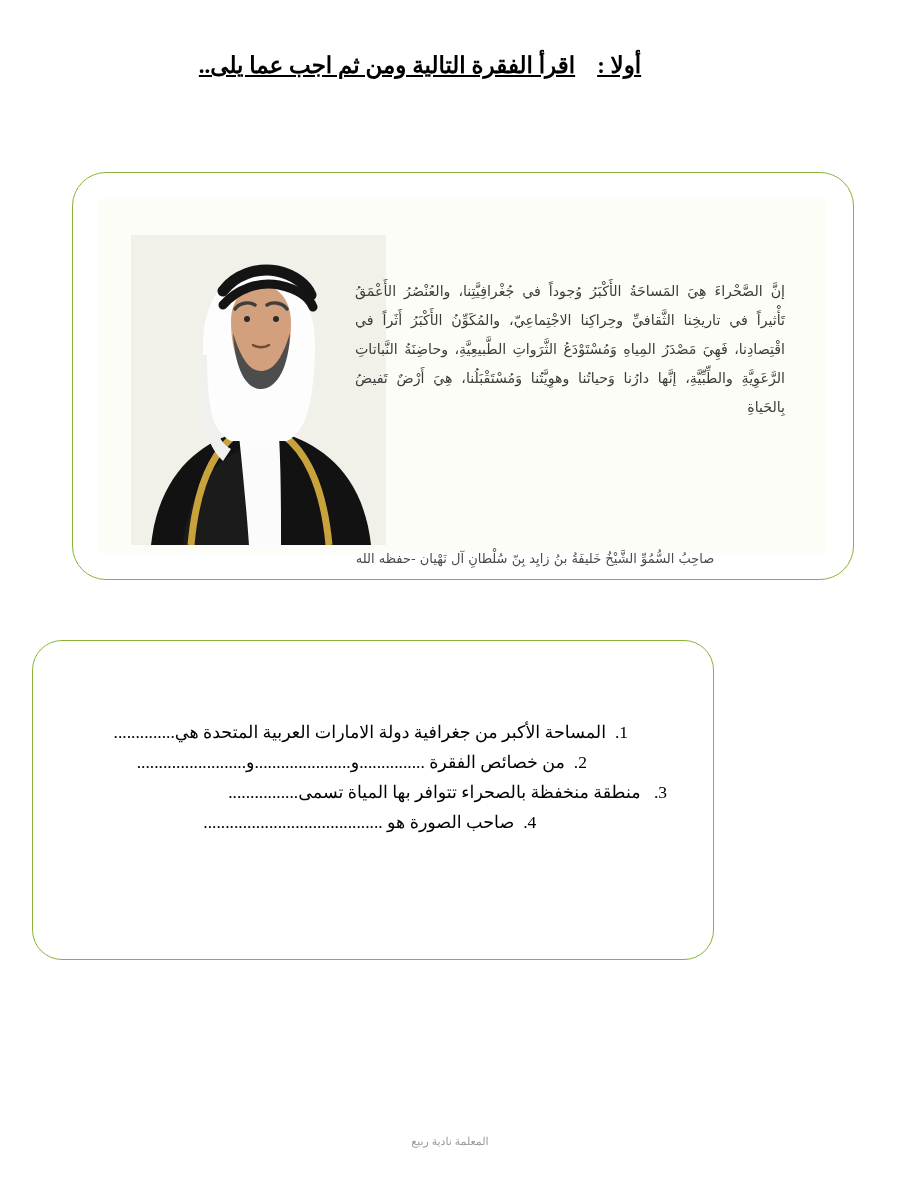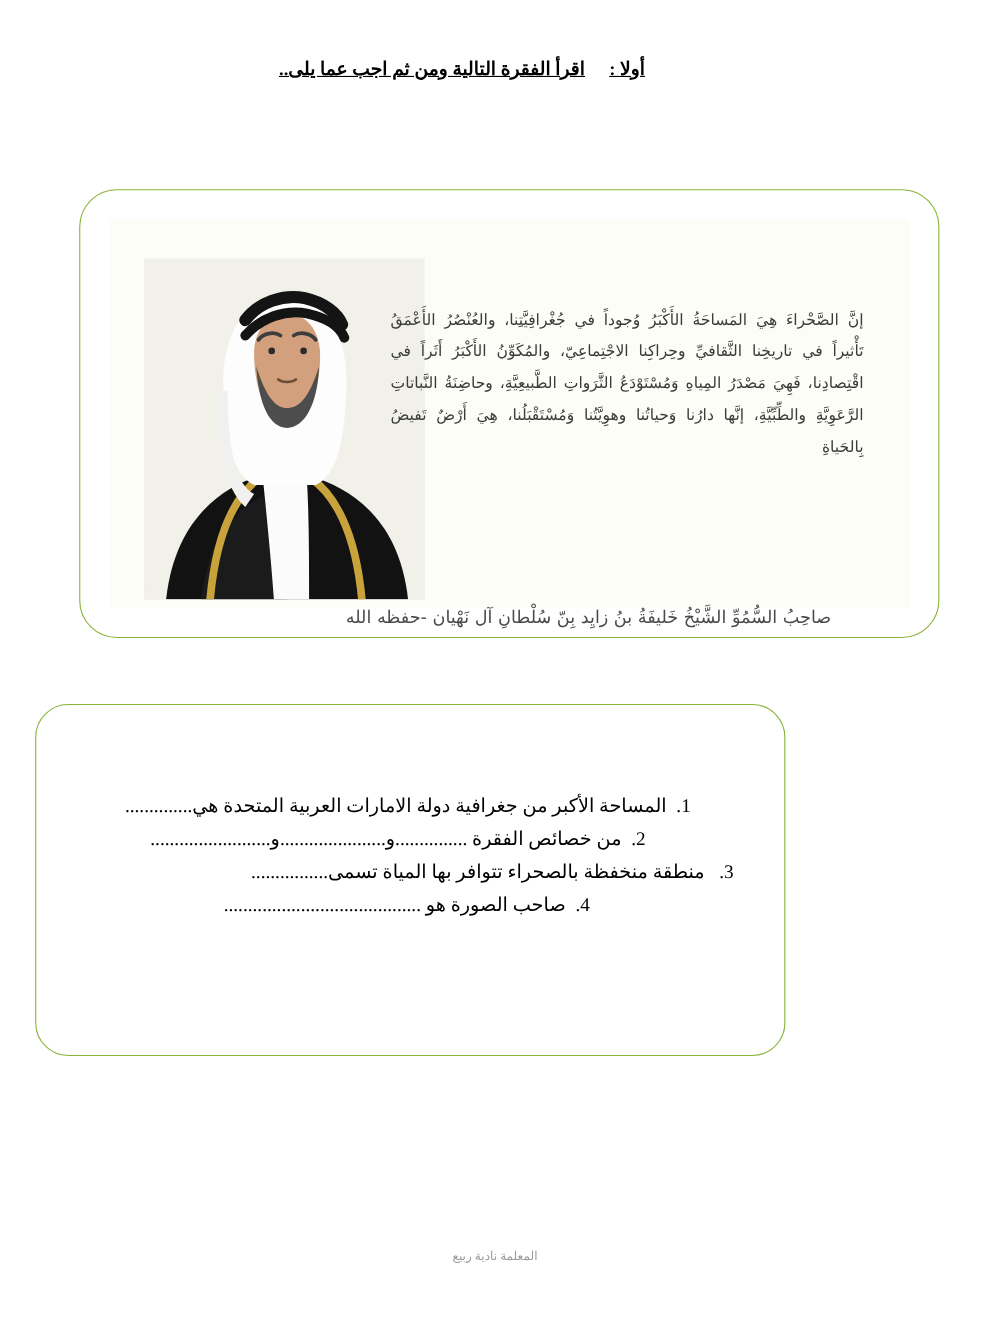--- a/index.html
+++ b/index.html
@@ -27,21 +27,21 @@
     position: absolute;
     top: 52px;
     right: 0;
     left: 0;
     text-align: center;
     direction: rtl;
   }
   .heading-inner {
     display: inline-block;
     white-space: nowrap;
-    font-size: 17px;
+    font-size: 23px;
     font-weight: bold;
     text-decoration: underline;
     letter-spacing: 0;
     transform: translateX(-30px);
   }
   .heading-inner .sep {
     display: inline-block;
     width: 22px;
   }
 
@@ -97,21 +97,21 @@
     margin-left: 11px;
   }
   .quote-sign {
     position: absolute;
     top: 352px;
     right: 42px;
     width: 500px;
     text-align: center;
     direction: rtl;
     font-family: "DejaVu Sans", sans-serif;
-    font-size: 16px;
+    font-size: 13px;
     color: #4a4a4a;
     letter-spacing: 0.3px;
   }
 
   
   .questions-box {
     position: absolute;
     top: 640px;
     left: 32px;
     width: 682px;

